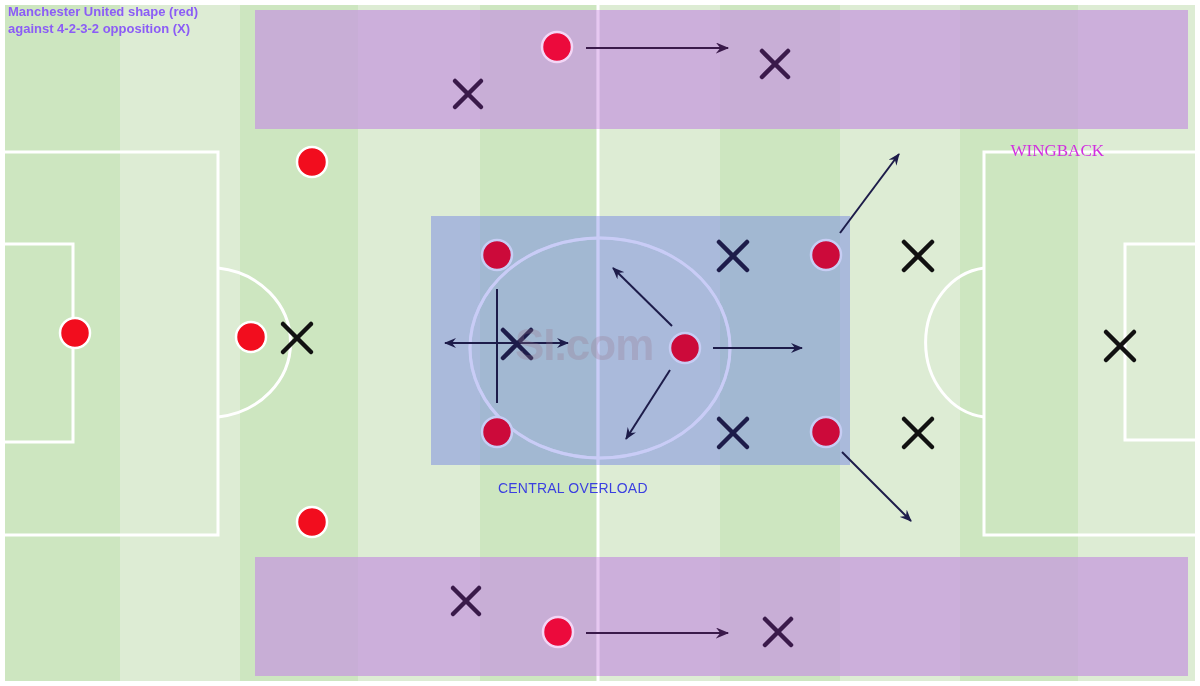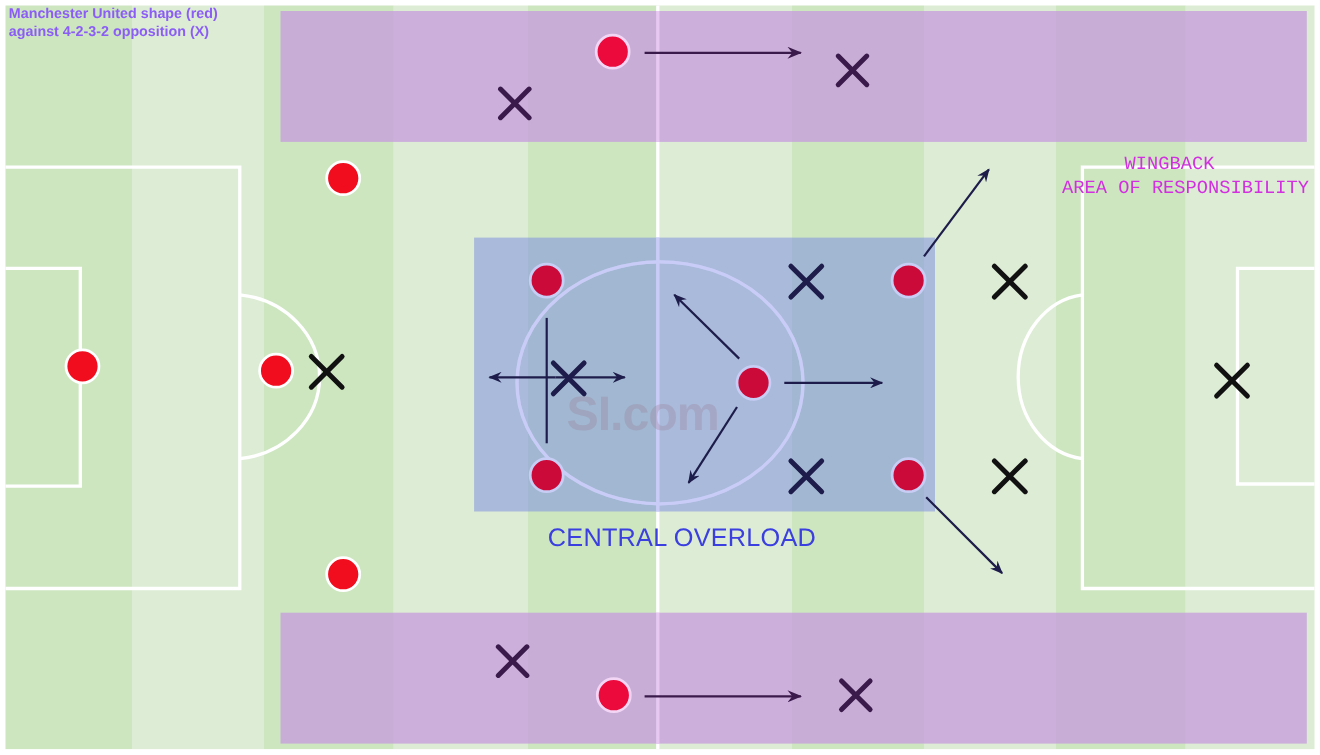--- a/index.html
+++ b/index.html
@@ -6,34 +6,34 @@
   body { width: 1200px; height: 686px; overflow: hidden; position: relative; font-family: "Liberation Sans", sans-serif; }
   #pitch-svg { position: absolute; left: 0; top: 0; width: 1200px; height: 686px; }
   .title {
     position: absolute; left: 8px; top: 3px;
     font-family: "Liberation Sans", sans-serif; font-weight: bold;
     font-size: 13px; line-height: 17px; color: #8b5cf6; z-index: 5;
   }
   .label-wingback {
     position: absolute; left: 890px; top: 140px; width: 300px;
     text-align: right;
-    font-family: Liberation Mono, monospace; font-size: 17px; line-height: 21px;
+    font-family: Liberation Serif, serif; font-size: 17px; line-height: 21px;
     color: #d22fe0; z-index: 5;
   }
   .label-wingback span { display: block; }
   .label-wingback .l1 { padding-right: 86px; }
   .label-central {
     position: absolute; left: 498px; top: 478px;
-    font-family: "Liberation Sans", sans-serif; font-size: 23px; line-height: 20px;
+    font-family: "Liberation Sans", sans-serif; font-size: 14px; line-height: 20px;
     color: #3b3fe0; letter-spacing: 0.2px; z-index: 5;
   }
   .watermark {
     position: absolute; left: 515px; top: 320px;
     font-family: "Liberation Sans", sans-serif; font-weight: bold; font-size: 44px;
-    color: rgba(150,120,140,0.28); z-index: 3; letter-spacing: -1px; margin-top: 32px;
+    color: rgba(150,120,140,0.28); z-index: 3; letter-spacing: -1px;
   }
 </style>
 </head>
 <body>
 
 <svg id="pitch-svg" viewBox="0 0 1200 686" xmlns="http://www.w3.org/2000/svg">
   <defs>
     <marker id="ah" viewBox="0 0 12 10" refX="11" refY="5" markerWidth="12" markerHeight="10" markerUnits="userSpaceOnUse" orient="auto">
       <path d="M0,0 L12,5 L0,10 L4,5 Z" fill="#1d1c4a"></path>
     </marker>
@@ -157,16 +157,15 @@
 
 <div class="watermark">SI.com</div>
 
 <div class="title">
   <div>Manchester United shape (red)</div>
   <div>against 4-2-3-2 opposition (X)</div>
 </div>
 
 <div class="label-wingback">
   <span class="l1">WINGBACK</span>
-  <span class="l2">AREA OF RESPONSIBILITY</span>
 </div>
 
 <div class="label-central">CENTRAL OVERLOAD</div>
 
 </body></html>

